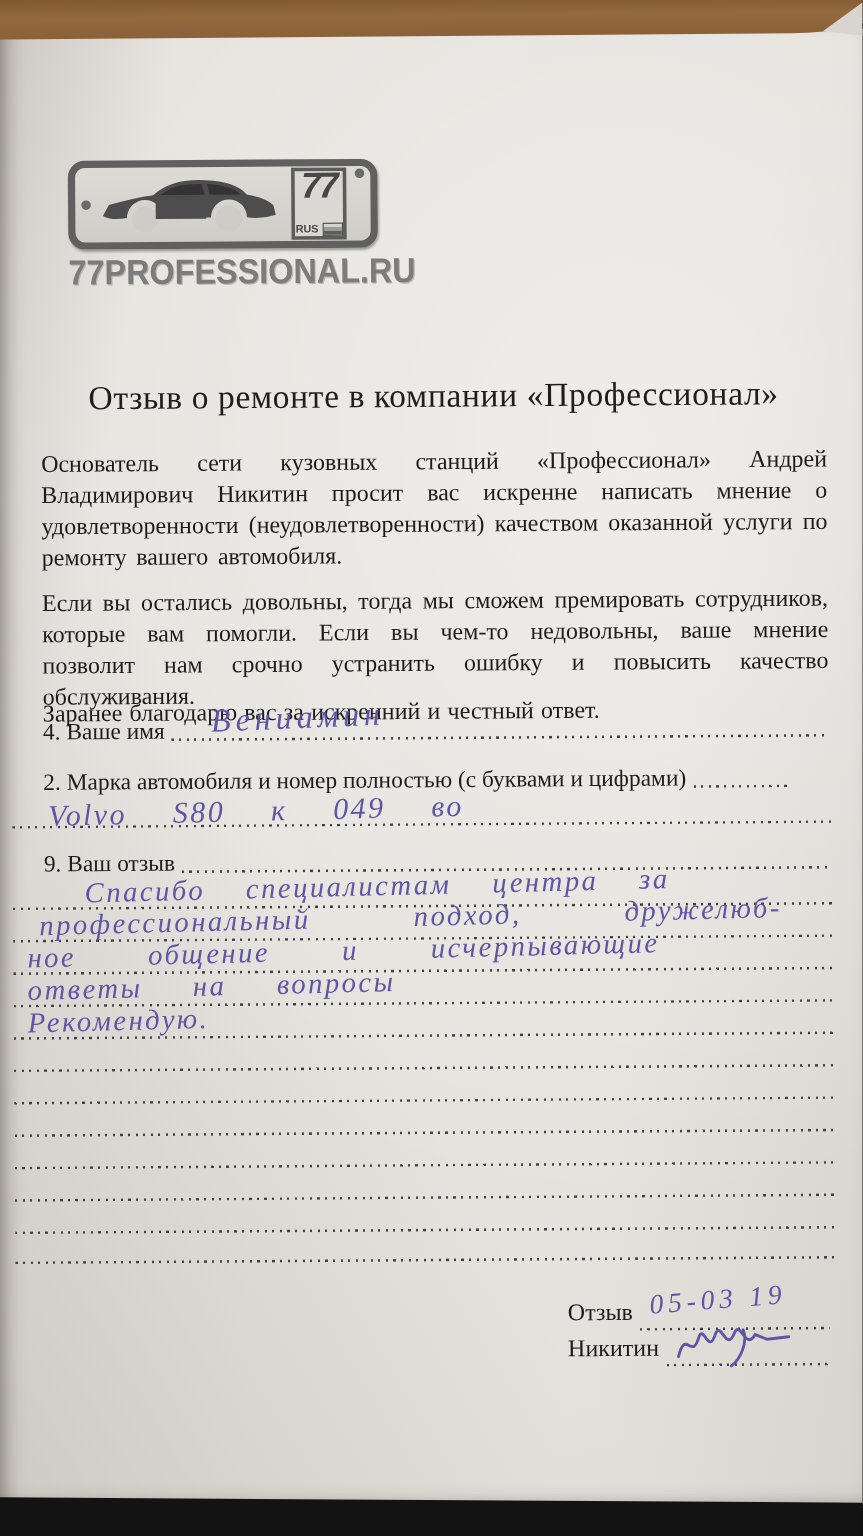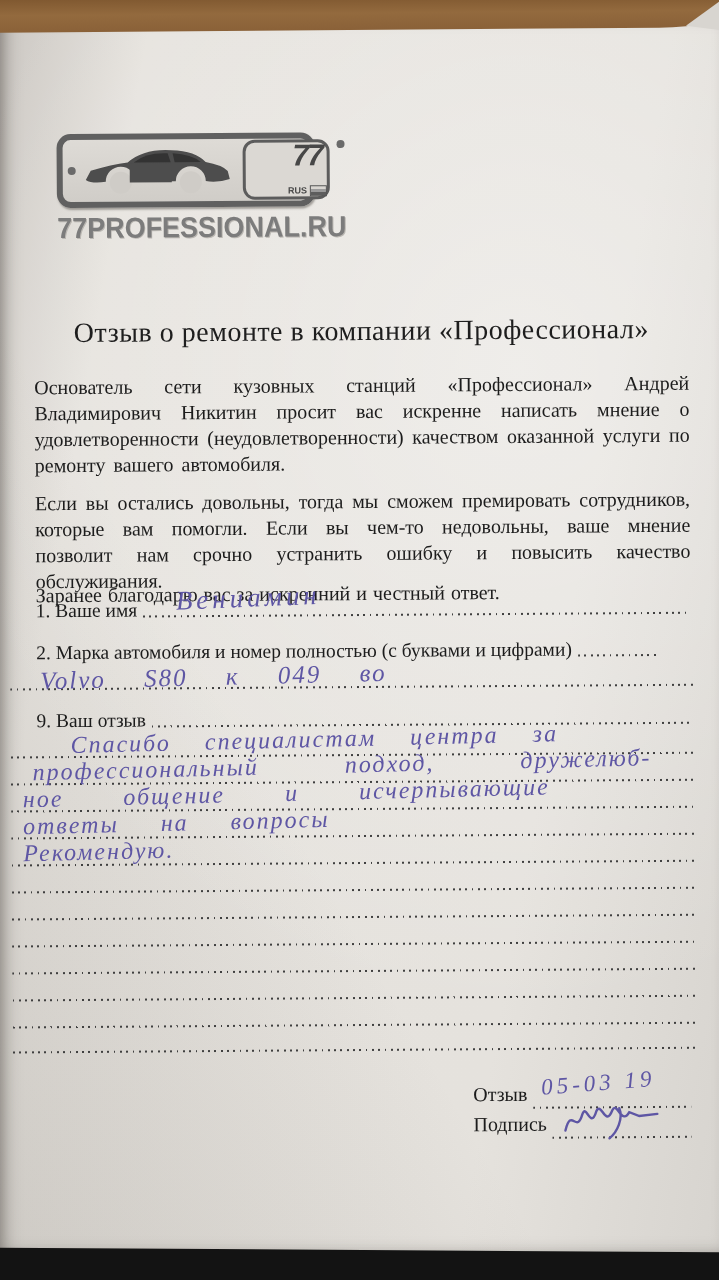--- a/index.html
+++ b/index.html
@@ -23,22 +23,22 @@
   .content{position:absolute;inset:0;transform:rotate(-.4deg);color:#222;}
   .abs{position:absolute;left:36px;right:28px;}
   
   .logo{top:108px;left:60px;width:258px;}
   .plate{display:flex;gap:5px;align-items:stretch;height:58px;
     border:6px solid #606060;border-radius:14px;padding:2px 3px;
     background:linear-gradient(#dedbd6,#d0cdc8);box-shadow:1px 2px 2px rgba(90,85,80,.5);}
   .plate-left{flex:1;position:relative;display:flex;align-items:center;}
   .bolt{width:8px;height:8px;border-radius:50%;background:#6a6a6a;flex:0 0 auto;margin:0 2px;}
   .car{flex:1;height:54px;}
-  .plate-right{width:54px;border:3px solid #5c5c5c;border-radius:12px;margin:-1px 0;
-    display:flex;flex-direction:column;align-items:center;justify-content:center;background:#dbd8d3;padding-left:42px;}
+  .plate-right{width:54px;border:3px solid #5c5c5c;border-radius:0;margin:-1px 0;
+    display:flex;flex-direction:column;align-items:center;justify-content:center;background:#dbd8d3;}
   .plate-num{font-family:"Liberation Sans",sans-serif;font-weight:900;font-style:italic;
     font-size:30px;line-height:.85;color:#474747;letter-spacing:-2px;}
   .plate-sub{display:flex;align-items:center;gap:3px;margin-top:17px;}
   .plate-rus{font-family:"Liberation Sans",sans-serif;font-weight:700;font-size:9px;color:#474747;}
   .flag{width:15px;height:9px;border:1px solid #555;
     background:linear-gradient(#d9d6d1 33%,#9a9a9a 33% 66%,#5d5d5d 66%);}
   .site{margin-top:4px;font-family:"Liberation Sans",sans-serif;font-weight:700;font-size:29px;
     color:#7c7c7c;white-space:nowrap;transform:scaleX(.93);transform-origin:left;
     text-shadow:1px 1px 0 #bab7b2;}
   
@@ -104,21 +104,21 @@
         <div class="site">77PROFESSIONAL.RU</div>
       </div>
 
       <h1 class="abs title">Отзыв о ремонте в компании «Профессионал»</h1>
 
       <p class="abs para p1">Основатель сети кузовных станций «Профессионал» Андрей Владимирович Никитин просит вас искренне написать мнение о удовлетворенности (неудовлетворенности) качеством оказанной услуги по ремонту вашего автомобиля.</p>
       <p class="abs para p2">Если вы остались довольны, тогда мы сможем премировать сотрудников, которые вам помогли. Если вы чем-то недовольны, ваше мнение позволит нам срочно устранить ошибку и повысить качество обслуживания.</p>
       <p class="abs para p3">Заранее благодарю вас за искренний и честный ответ.</p>
 
       <div class="abs fieldrow f1" style="position:absolute;">
-        <span>1. Ваше имя</span>
+        <span>4. Ваше имя</span>
         <span class="dots"></span>
         <span class="hand hand-name">Вениамин</span>
       </div>
 
       <div class="abs fieldrow f2" style="position:absolute;">
         <span>2. Марка автомобиля и номер полностью (с буквами и цифрами)</span>
         <span class="dots"></span>
       </div>
       <div class="dotfull f2line">
         <span class="hand hand-car">Volvo S80 к 049 во</span>
@@ -151,21 +151,21 @@
       <div class="dotfull e6"></div>
       <div class="dotfull e7"></div>
 
       <div class="footer" style="position:absolute;">
         <div class="frow">
           <span>Отзыв</span>
           <span class="dots"></span>
           <span class="hand hand-date">05-03 19</span>
         </div>
         <div class="frow">
-          <span>Подпись</span>
+          <span>Никитин</span>
           <span class="dots"></span>
           <svg class="sig" width="104" height="42" viewBox="0 0 104 42">
             <path d="M6 32 C12 8, 17 36, 23 16 C27 4, 31 32, 37 13 C42 2, 46 30, 53 12 C58 2, 62 28, 70 14 L80 18 L98 16 M60 10 C64 20, 58 34, 50 40" fill="none" stroke="#5e56a4" stroke-width="2.4" stroke-linecap="round"></path>
           </svg>
         </div>
       </div>
 
     </div>
   </div>
 

